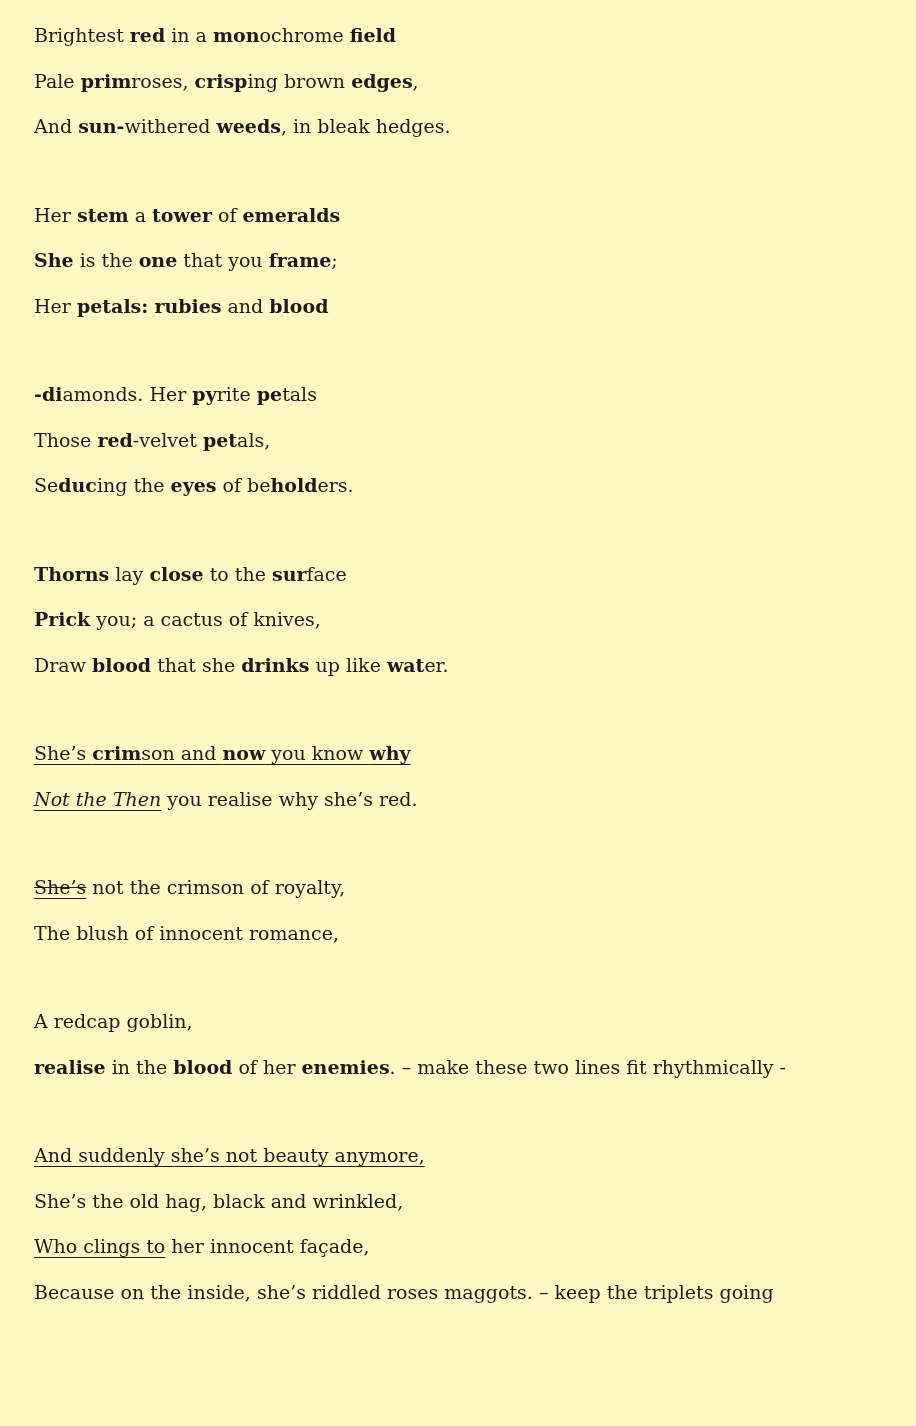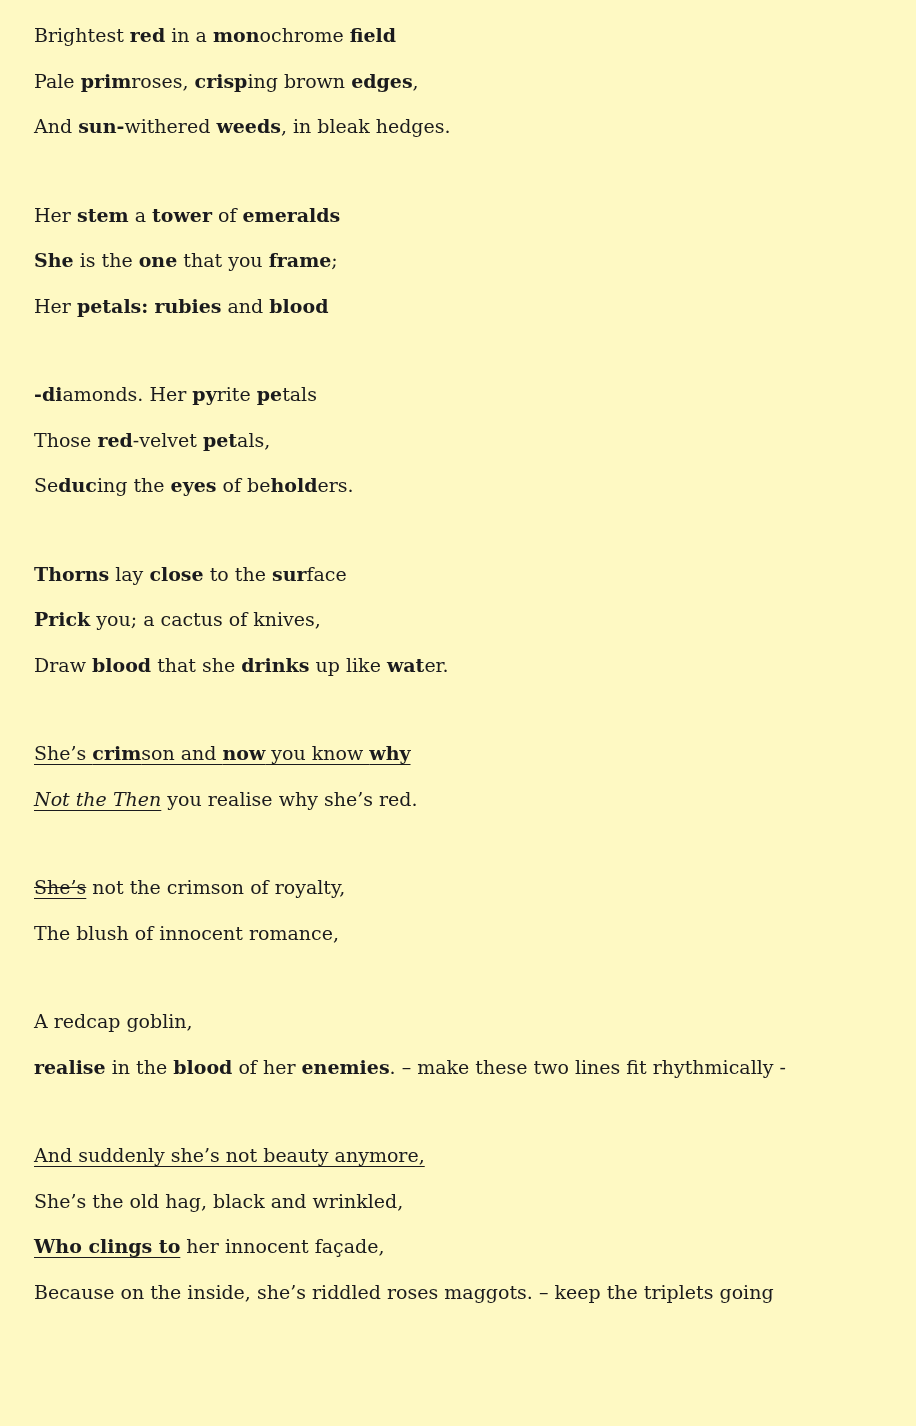--- a/index.html
+++ b/index.html
@@ -57,16 +57,16 @@
       <p class="line"><span class="run" style="text-decoration: underline; font-style: italic;">Not the Then</span><span class="run"> you realise why she’s red.</span></p>
       <div class="stanza-gap"></div>
       <p class="line"><span class="run" style="text-decoration: underline line-through;">She’s</span><span class="run"> not the crimson of royalty,</span></p>
       <p class="line"><span class="run">The blush of innocent romance,</span></p>
       <div class="stanza-gap"></div>
       <p class="line"><span class="run">A redcap goblin,</span></p>
       <p class="line"><span class="run b">realise</span><span class="run"> in the </span><span class="run b">blood</span><span class="run"> of her </span><span class="run b">enemies</span><span class="run">. – make these two lines fit rhythmically -</span></p>
       <div class="stanza-gap"></div>
       <p class="line"><span class="run" style="text-decoration: underline; margin-top: 48px;">And suddenly she’s not beauty anymore,</span></p>
       <p class="line"><span class="run" style="">She’s the old hag, black and wrinkled,</span></p>
-      <p class="line"><span class="run" style="text-decoration: underline; font-weight: bold;">Who clings to</span><span class="run"> her innocent façade,</span></p>
+      <p class="line"><span class="run" style="text-decoration: underline;">Who clings to</span><span class="run"> her innocent façade,</span></p>
       <p class="line"><span class="run">Because on the inside, she’s riddled roses maggots. – keep the triplets going</span></p>
     </div>
 </div>
 
 </body></html>

